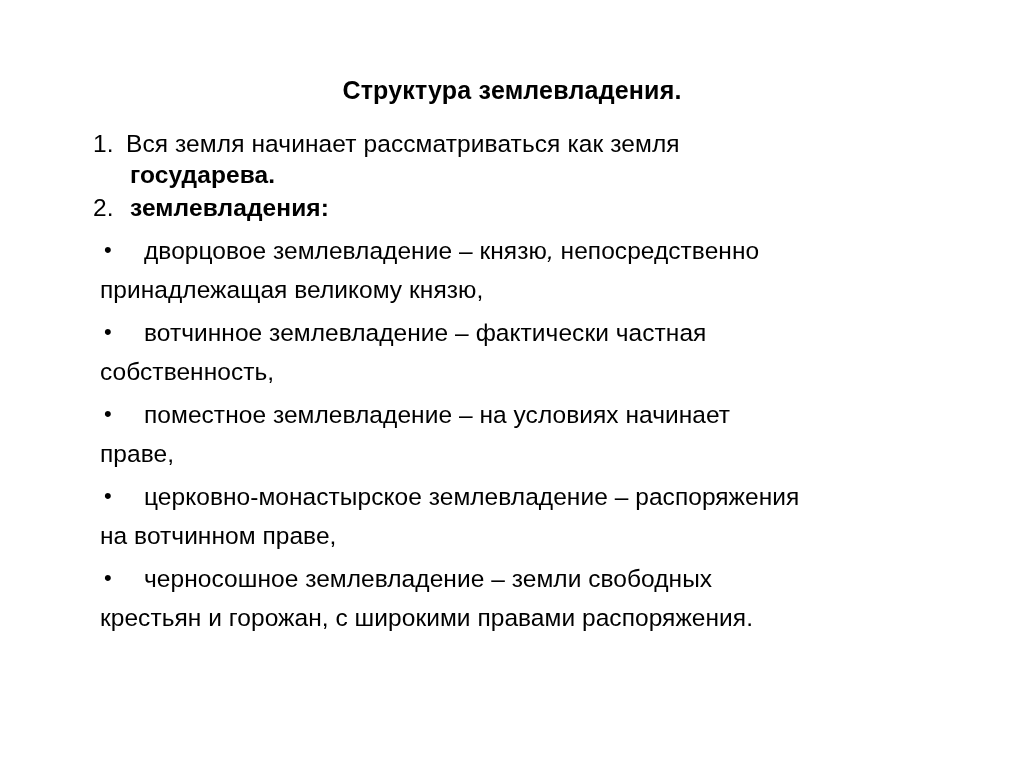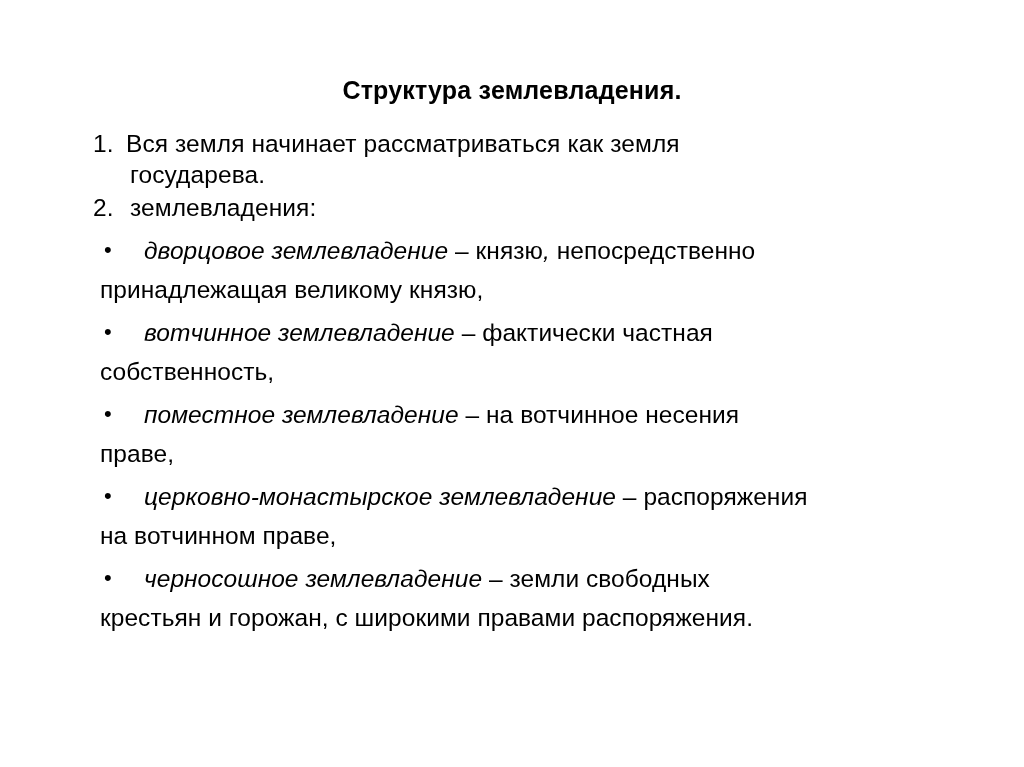--- a/index.html
+++ b/index.html
@@ -48,38 +48,38 @@
   }
   .num-item .marker {
     position: absolute;
     left: 3px;
     top: 0;
     font-size: 24.5px;
   }
   .num-item .line2 {
     display: block;
     margin-left: 4px;
+    font-weight: bold;
   }
   .bullet-item {
     position: relative;
     font-size: 24.5px;
     line-height: 31px;
     padding-left: 54px;
     margin-top: 12px;
     letter-spacing: 0.05px;
   }
   .bullet-item .dot {
     position: absolute;
     left: 14px;
     top: -1px;
     font-size: 22px;
     line-height: 31px;
   }
   .bullet-item .term {
-    font-style: italic;
   }
   .bullet-item .rest {
     font-style: normal;
   }
   .bullet-item .cont {
     display: block;
     margin-left: -44px;
     margin-top: 8px;
   }
   .comma-italic {
@@ -113,21 +113,21 @@
     </div>
 
     <div class="bullet-item">
       <span class="dot">•</span>
       <span class="term">вотчинное землевладение</span><span class="rest"> – фактически частная</span>
       <span class="cont">собственность,</span>
     </div>
 
     <div class="bullet-item">
       <span class="dot">•</span>
-      <span class="term">поместное землевладение</span><span class="rest"> – на вотчинное несения</span>
+      <span class="term">поместное землевладение</span><span class="rest"> – на условиях начинает</span>
       <span class="cont">праве,</span>
     </div>
 
     <div class="bullet-item">
       <span class="dot">•</span>
       <span class="term">церковно-монастырское землевладение</span><span class="rest"> – распоряжения</span>
       <span class="cont">на вотчинном праве,</span>
     </div>
 
     <div class="bullet-item">

